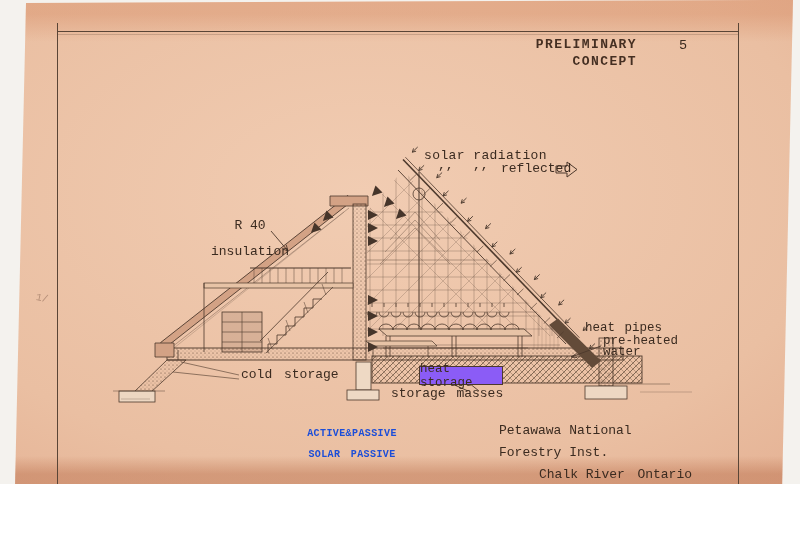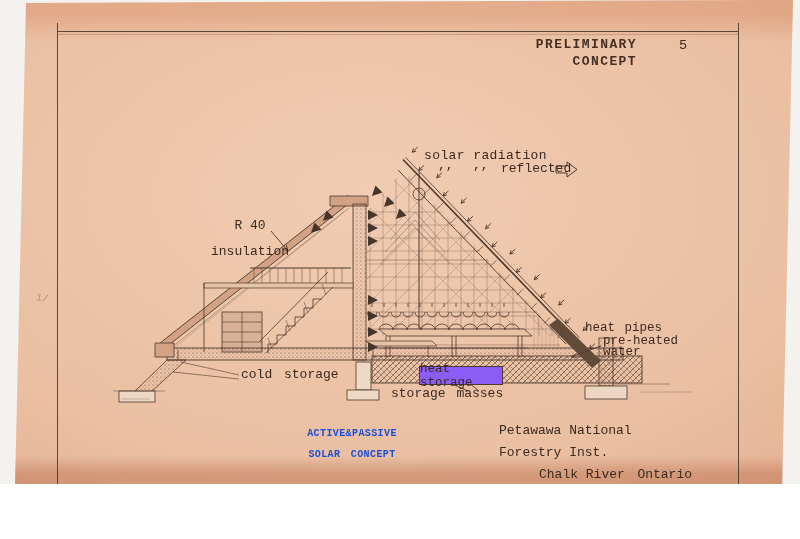--- a/index.html
+++ b/index.html
@@ -292,21 +292,21 @@
   <div class="lbl small" style="left:603px;top:346px;text-align:right;">water</div>
 
   <div class="lbl" style="left:241px;top:368px;word-spacing:4px;">cold storage</div>
   <div id="heat-storage-box">
     <span>heat storage</span>
   </div>
   <div class="lbl" style="left:391px;top:387px;word-spacing:3px;">storage masses</div>
 
   <div id="concept-title">
     <div>ACTIVE&amp;PASSIVE</div>
-    <div style="word-spacing:4px;">SOLAR CONCEPT</div>
+    <div style="word-spacing:4px;">SOLAR PASSIVE</div>
   </div>
 
   <div id="caption">
     <div class="l2">Petawawa National Forestry Inst.</div>
     <div class="l3">
       <span>Chalk River</span>
       <span>Ontario</span>
     </div>
   </div>
 

